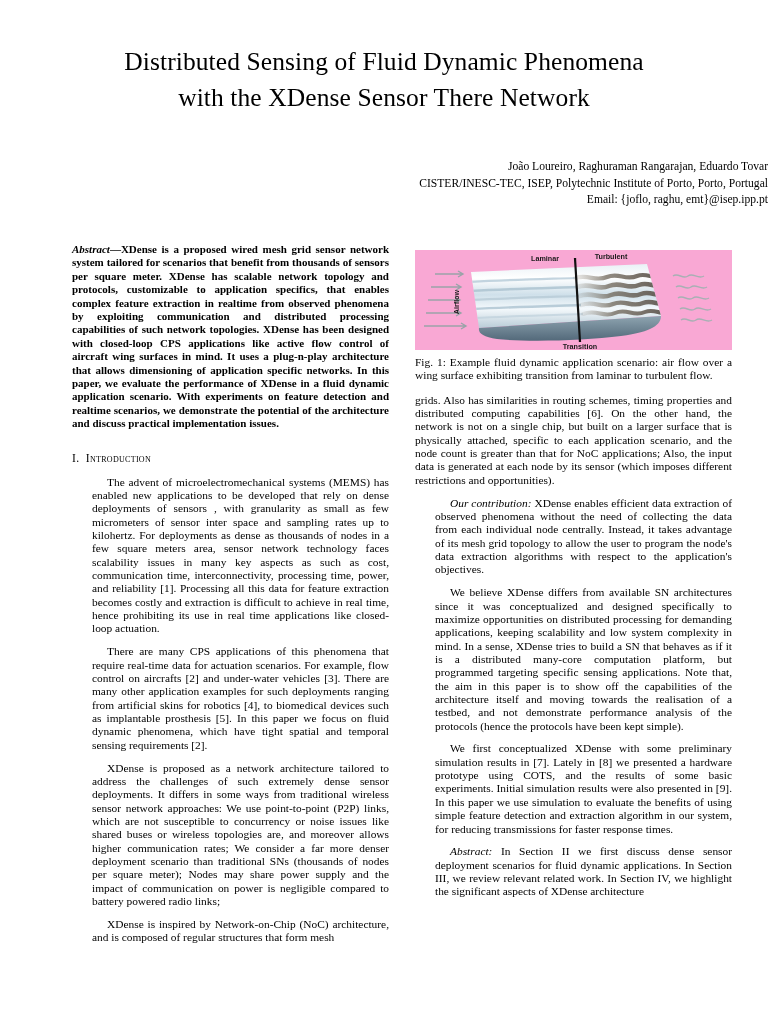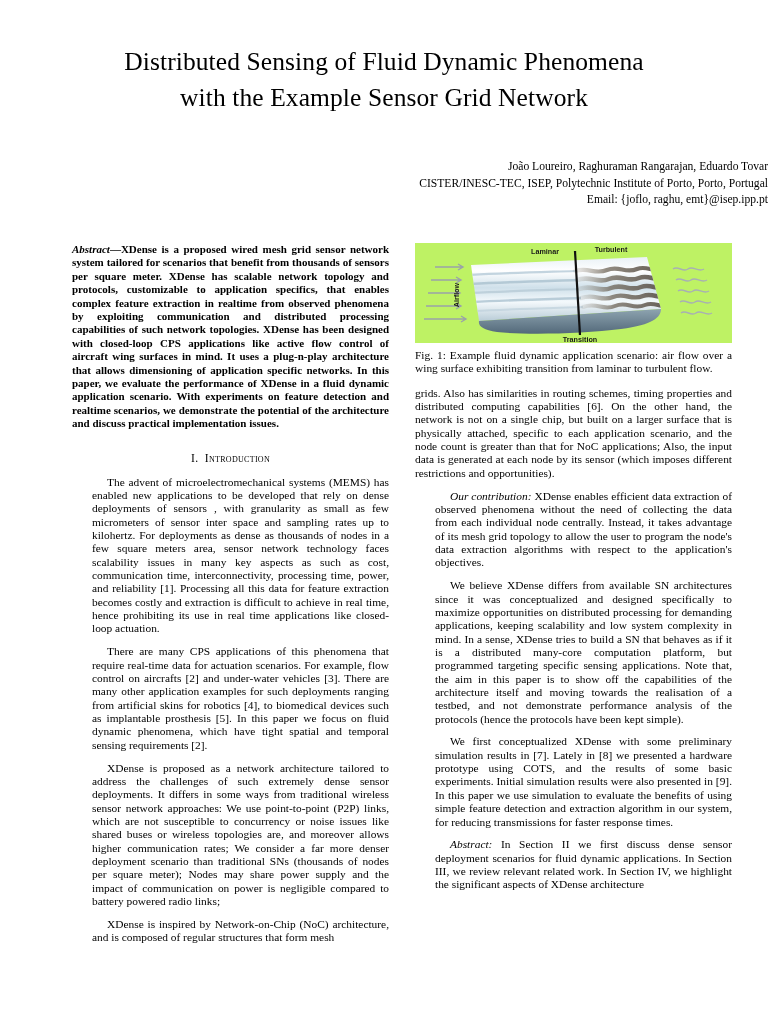--- a/index.html
+++ b/index.html
@@ -73,21 +73,20 @@
     font-weight: bold;
     font-size: 11.0px;
     line-height: 13.4px;
     text-align: justify;
   }
   .abstract .abs-head {
     font-style: italic;
     font-weight: bold;
   }
   .section-head {
-    text-align: center;
     font-size: 11.6px;
     margin-top: 21px;
     margin-bottom: 11px;
     font-variant: small-caps;
     letter-spacing: 0.3px;
   }
   .section-head .numeral {
     font-variant: normal;
   }
   .lead-italic {
@@ -95,38 +94,39 @@
   }
   
   .figure {
     width: 317px;
     margin: 0 0 8px 0;
   }
   .fig-canvas {
     position: relative;
     width: 317px;
     height: 100px;
-    background: #bef264;
+    background: #f9a8d4;
+    margin-top: 7px;
   }
   .fig-caption {
     font-size: 11.4px;
     line-height: 13.35px;
     text-align: justify;
     margin-top: 6px;
   }
   .fig-caption-wrap { margin-bottom: 11px; }
 </style>
 </head>
 <body>
 
 <div class="page">
 
   <div class="title-block">
     <div class="title-line">Distributed Sensing of Fluid Dynamic Phenomena</div>
-    <div class="title-line">with the Example Sensor Grid Network</div>
+    <div class="title-line">with the XDense Sensor There Network</div>
   </div>
 
   <div class="authors-block">
     <div class="author-line">João Loureiro, Raghuraman Rangarajan, Eduardo Tovar</div>
     <div class="author-line">CISTER/INESC-TEC, ISEP, Polytechnic Institute of Porto, Porto, Portugal</div>
     <div class="author-line">Email: {joflo, raghu, emt}@isep.ipp.pt</div>
   </div>
 
   <div class="columns">
 

